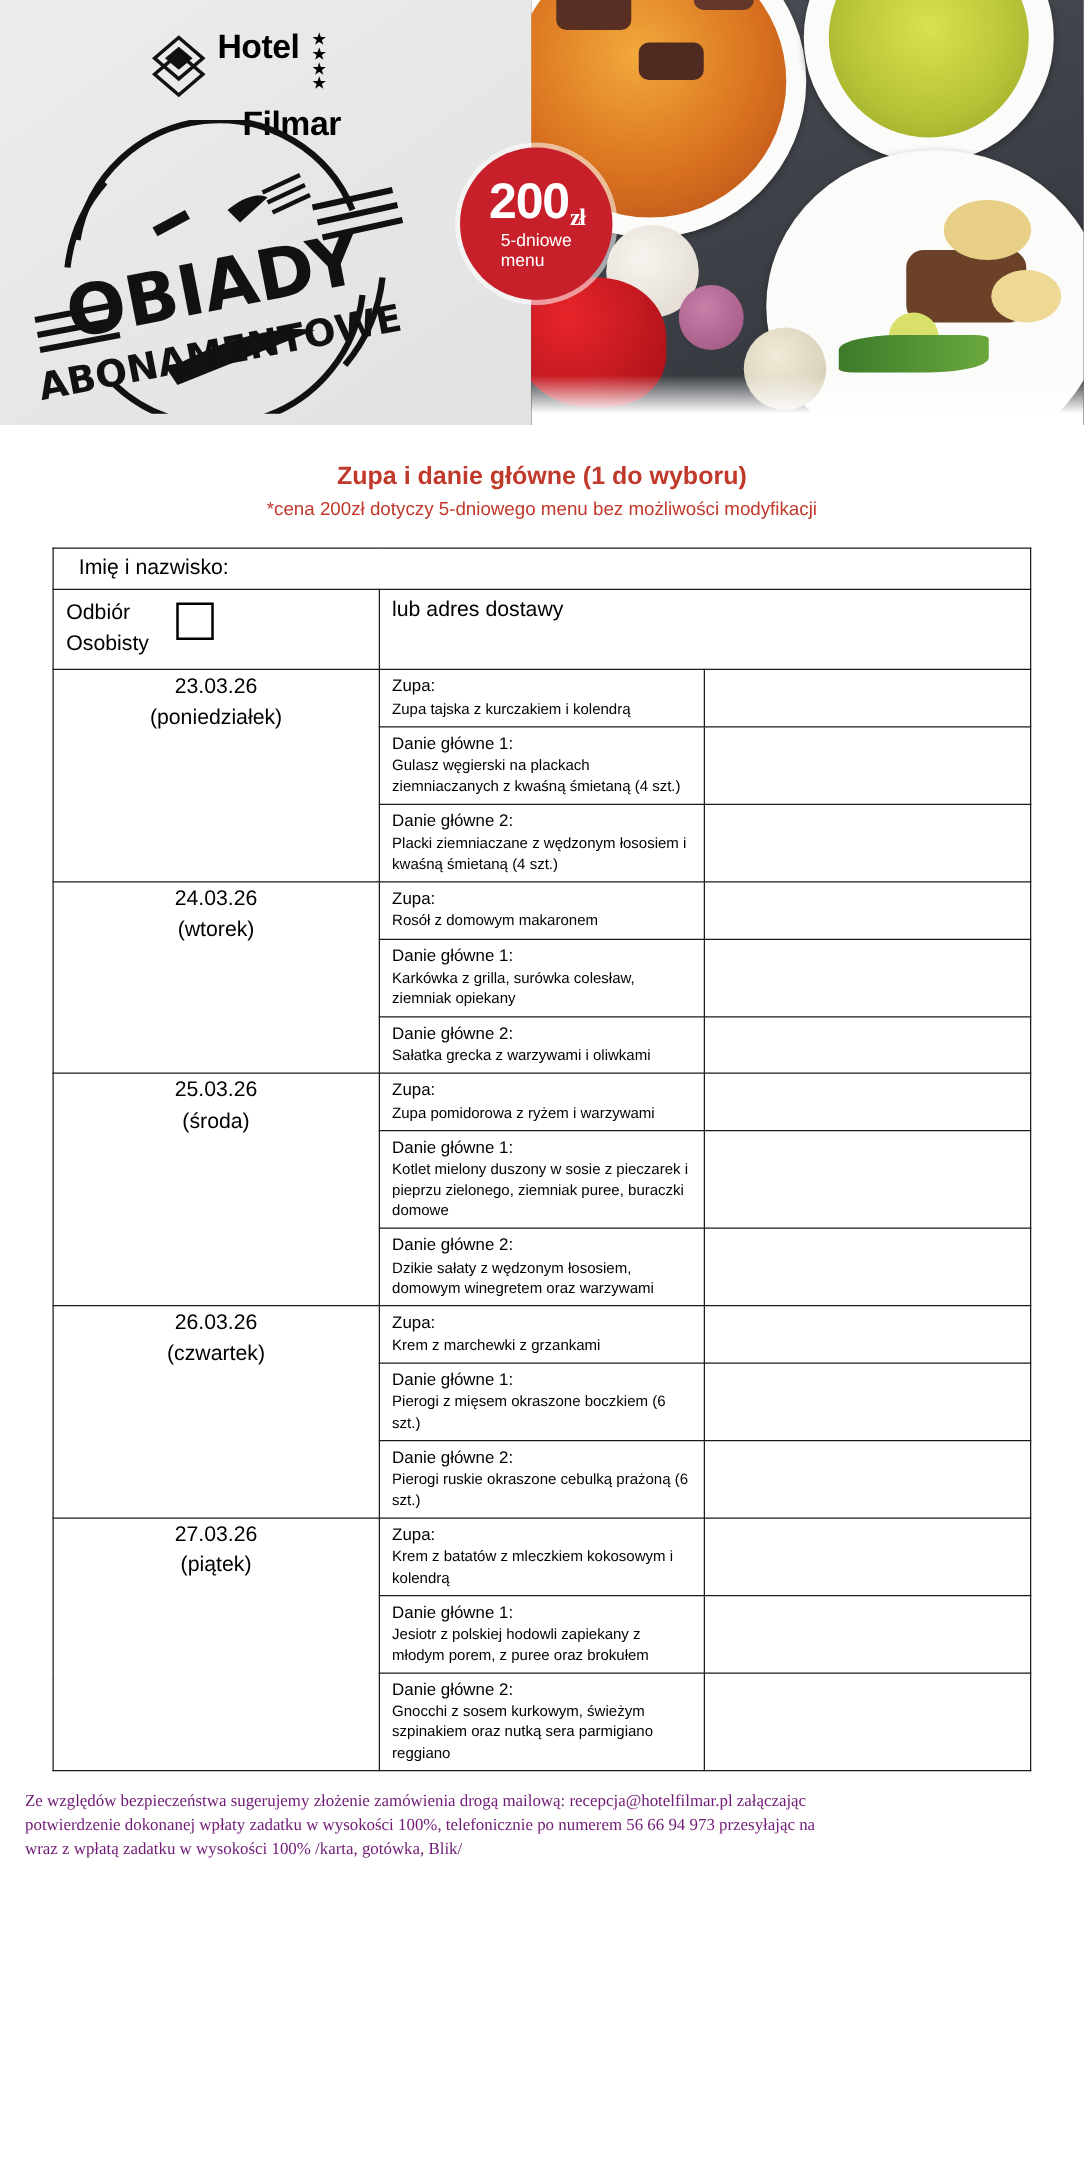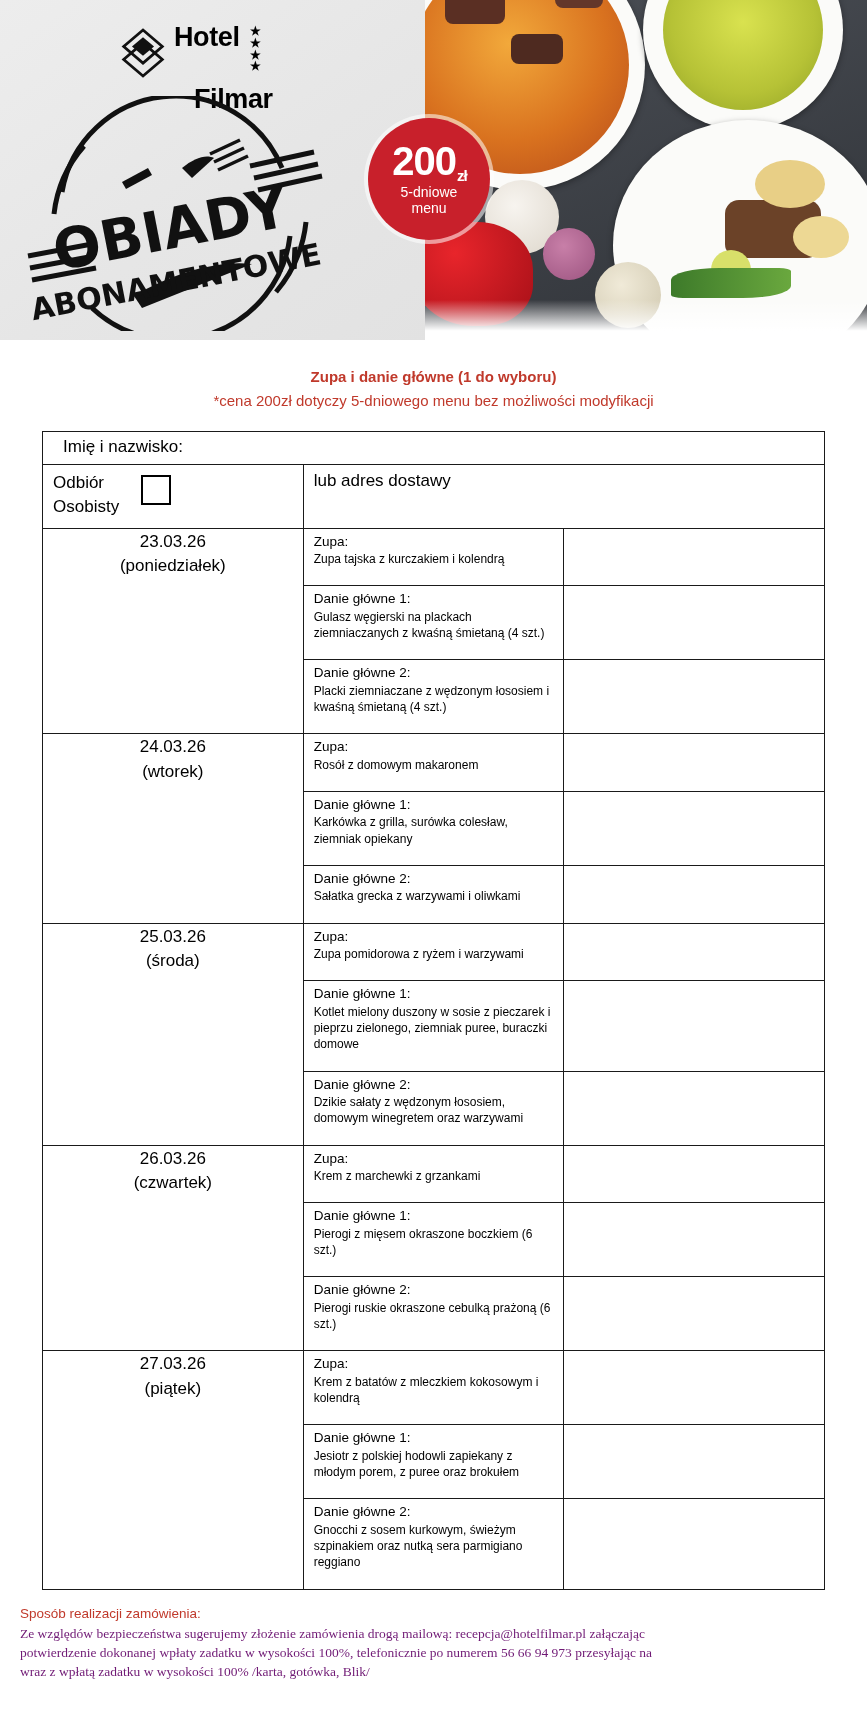--- a/index.html
+++ b/index.html
@@ -26,48 +26,48 @@
   .logo-row2{padding-left:20px;margin-top:36px;}
 
   .stamp{position:absolute;left:14px;top:96px;width:320px;height:235px;}
 
   .badge{
     position:absolute;left:368px;top:118px;width:122px;height:122px;border-radius:50%;
     background:#c8202b;color:#fff;display:flex;flex-direction:column;
     align-items:center;justify-content:center;box-shadow:0 0 0 4px rgba(255,255,255,.55);
   }
   .badge-price{font-size:40px;font-weight:bold;letter-spacing:-1px;line-height:1;}
-  .badge-price sup{font-size:15px;font-weight:bold;vertical-align:baseline;position:relative;top:6px;left:1px;}
-  .badge-sub{font-size:14px;line-height:1.12;text-align:center;margin-top:4px;font-weight:400;}
+  .badge-price sup{font-size:19px;font-weight:bold;vertical-align:baseline;position:relative;top:6px;left:1px;font-family:Liberation Serif, serif;}
+  .badge-sub{font-size:14px;line-height:1.12;text-align:left;margin-top:4px;font-weight:400;}
 
   
   .photo{position:absolute;left:425px;top:0;width:442px;height:340px;overflow:hidden;background:#3a3d42;}
   .plate{position:absolute;border-radius:50%;background:#fbfbf9;box-shadow:0 2px 6px rgba(0,0,0,.35);}
   .veg{position:absolute;border-radius:50%;}
 
   
   .titles{margin-top:26px;text-align:center;color:#c0392b;}
-  .title1{font-size:15px;font-weight:bold;line-height:1.5;}
+  .title1{font-size:20px;font-weight:bold;line-height:1.5;}
   .title2{font-size:15px;font-weight:normal;line-height:1.6;}
 
   
   .tablewrap{margin:18px 42px 0 42px;}
   table.menu{border-collapse:collapse;width:783px;table-layout:fixed;}
   table.menu td{border:1px solid #1a1a1a;vertical-align:top;}
 
   .c-name{font-size:17px;padding:5px 8px 7px 20px;}
   .c-pickup{width:163px;font-size:17px;padding:6px 8px 8px 10px;position:relative;line-height:1.45;}
   .checkbox{
     display:inline-block;width:26px;height:26px;border:2.5px solid #000;background:#fff;
     position:absolute;left:98px;top:10px;
   }
   .c-addr{font-size:17px;padding:6px 0 8px 10px;}
 
   .c-date{width:163px;text-align:center;font-size:17px;line-height:1.45;vertical-align:middle;}
-  .c-dish{padding:4px 10px 18px 10px;line-height:1.36;}
+  .c-dish{padding:4px 10px 6px 10px;line-height:1.36;}
   .c-tick{width:46px;}
   .lbl{font-size:13.5px;display:block;}
   .val{font-size:12px;display:block;}
 
   
   .footer{margin:14px 20px 0 20px;line-height:1.42;}
   .f-head{color:#c0392b;font-size:13.5px;margin-bottom:1px;}
   .f-line{font-size:13.5px;color:#701a75;font-family:Liberation Serif, serif;}
 </style>
 </head>
@@ -318,20 +318,19 @@
             <span class="lbl">Danie główne 2:</span>
             <span class="val">Gnocchi z sosem kurkowym, świeżym szpinakiem oraz nutką sera parmigiano reggiano</span>
           </td>
           <td class="c-tick"></td>
         </tr>
       </tbody>
     </table>
   </div>
 
   <div class="footer">
-    <div class="f-head">Sposób realizacji zamówienia:</div>
     <div class="f-line">Ze względów bezpieczeństwa sugerujemy złożenie zamówienia drogą mailową: recepcja@hotelfilmar.pl załączając</div>
     <div class="f-line">potwierdzenie dokonanej wpłaty zadatku w wysokości 100%, telefonicznie po numerem 56 66 94 973 przesyłając na</div>
     <div class="f-line">wraz z wpłatą zadatku w wysokości 100% /karta, gotówka, Blik/</div>
 
   </div>
 
 </div>
 
 </body></html>

